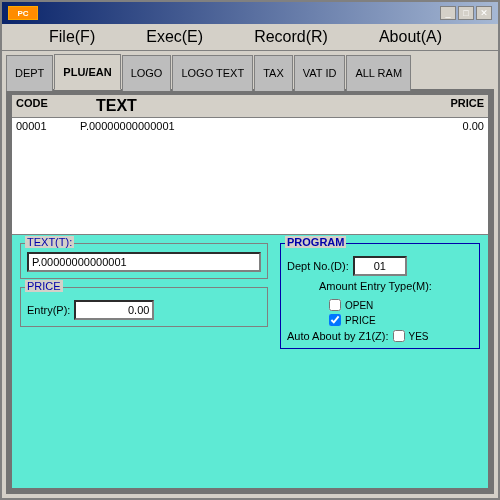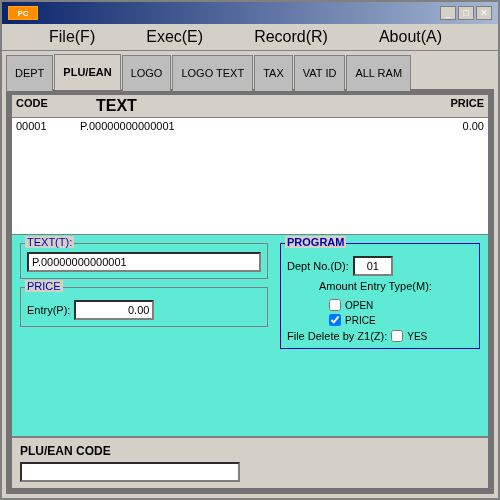--- a/index.html
+++ b/index.html
@@ -184,21 +184,21 @@
       height: 20px;
     }
     .text-input-full {
       width: 100%;
     }
     .price-input {
       width: 80px;
       text-align: right;
     }
     .dept-input {
-      width: 40px;
+      width: 54px;
       text-align: center;
     }
     .program-group {
       border: 1px solid #0000aa;
       padding: 8px 6px 6px 6px;
       position: relative;
     }
     .program-label {
       position: absolute;
       top: -8px;
@@ -325,26 +325,22 @@
                 <span class="checkbox-label">OPEN</span>
               </div>
               <div class="checkbox-row">
                 <input type="checkbox" checked="" style="">
                 <span class="checkbox-label">PRICE</span>
               </div>
             </div>
           </div>
 
           <div class="program-row">
-            <span class="field-sublabel">File Delete by Z1(Z):</span>
+            <span class="field-sublabel">Auto About by Z1(Z):</span>
             <input type="checkbox" style="">
             <span class="checkbox-label">YES</span>
           </div>
         </div>
       </div>
     </div>
 
-    <div class="bottom-section">
-      <div class="bottom-title">PLU/EAN CODE</div>
-      <input type="text" class="bottom-input" value="" style="">
-    </div>
   </div>
 </div>
 
 </body></html>

